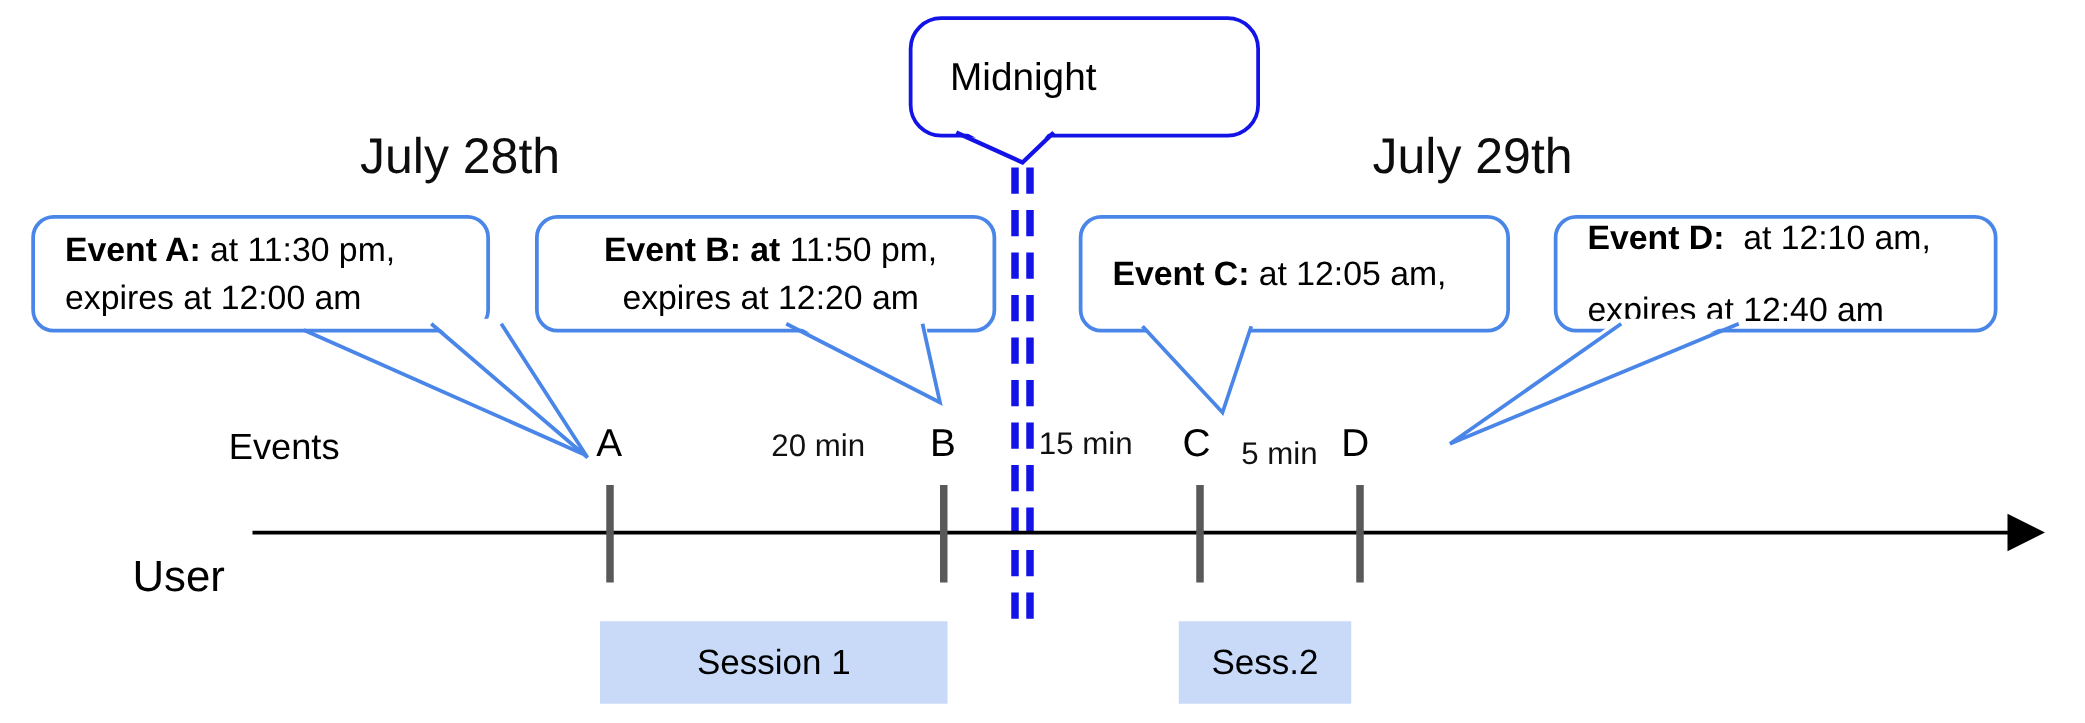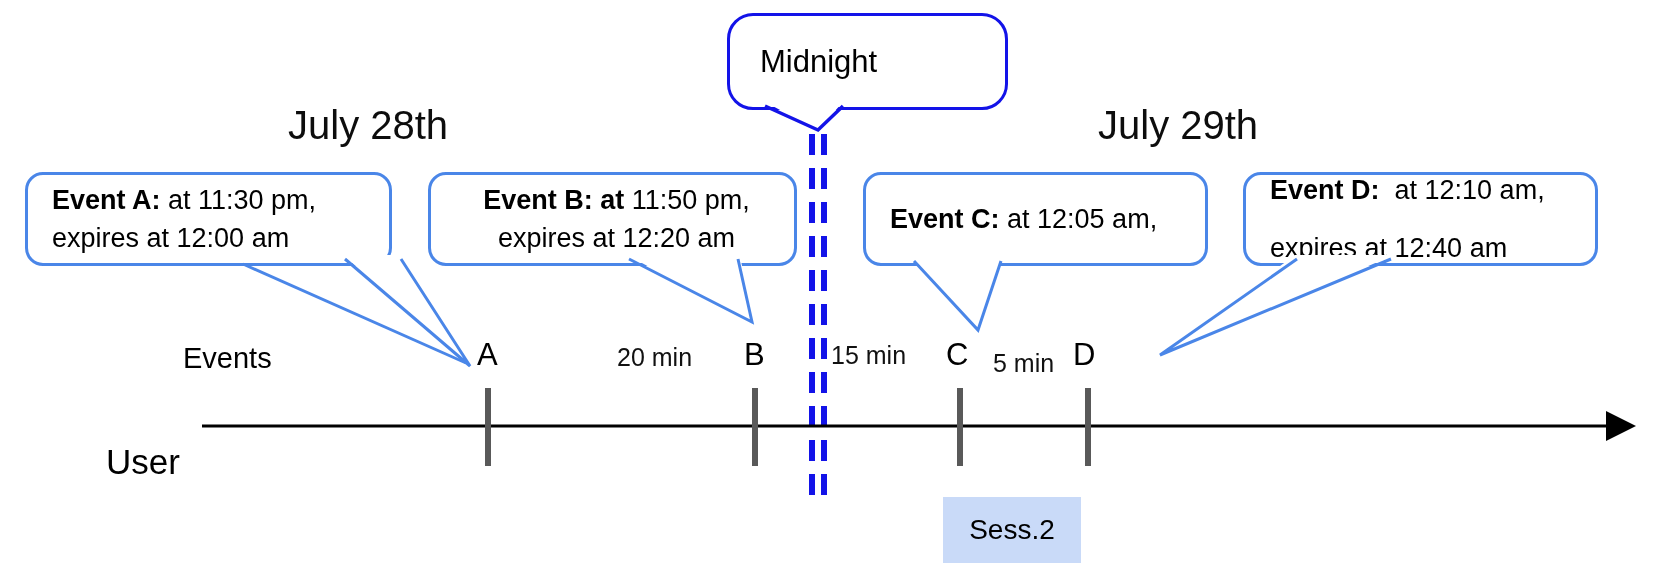--- a/index.html
+++ b/index.html
@@ -92,20 +92,23 @@
 
   <div class="lbl marker mk-a">A</div>
   <div class="lbl marker mk-b">B</div>
   <div class="lbl marker mk-c">C</div>
   <div class="lbl marker mk-d">D</div>
 
   <div class="lbl gap gap-ab">20 min</div>
   <div class="lbl gap gap-bc">15 min</div>
   <div class="lbl gap gap-cd">5 min</div>
 
+  <div class="session sess-1">
+    <span>Session 1</span>
+  </div>
   <div class="session sess-2">
     <span>Sess.2</span>
   </div>
 
   <svg class="overlay" width="1668" height="578" viewBox="0 0 1668 578">
 
     <line x1="812" y1="134" x2="812" y2="508" stroke="#1313e8" stroke-width="6" stroke-dasharray="21 13"></line>
     <line x1="824" y1="134" x2="824" y2="508" stroke="#1313e8" stroke-width="6" stroke-dasharray="21 13"></line>
 
     <line x1="202" y1="426" x2="1610" y2="426" stroke="#000000" stroke-width="3"></line>

